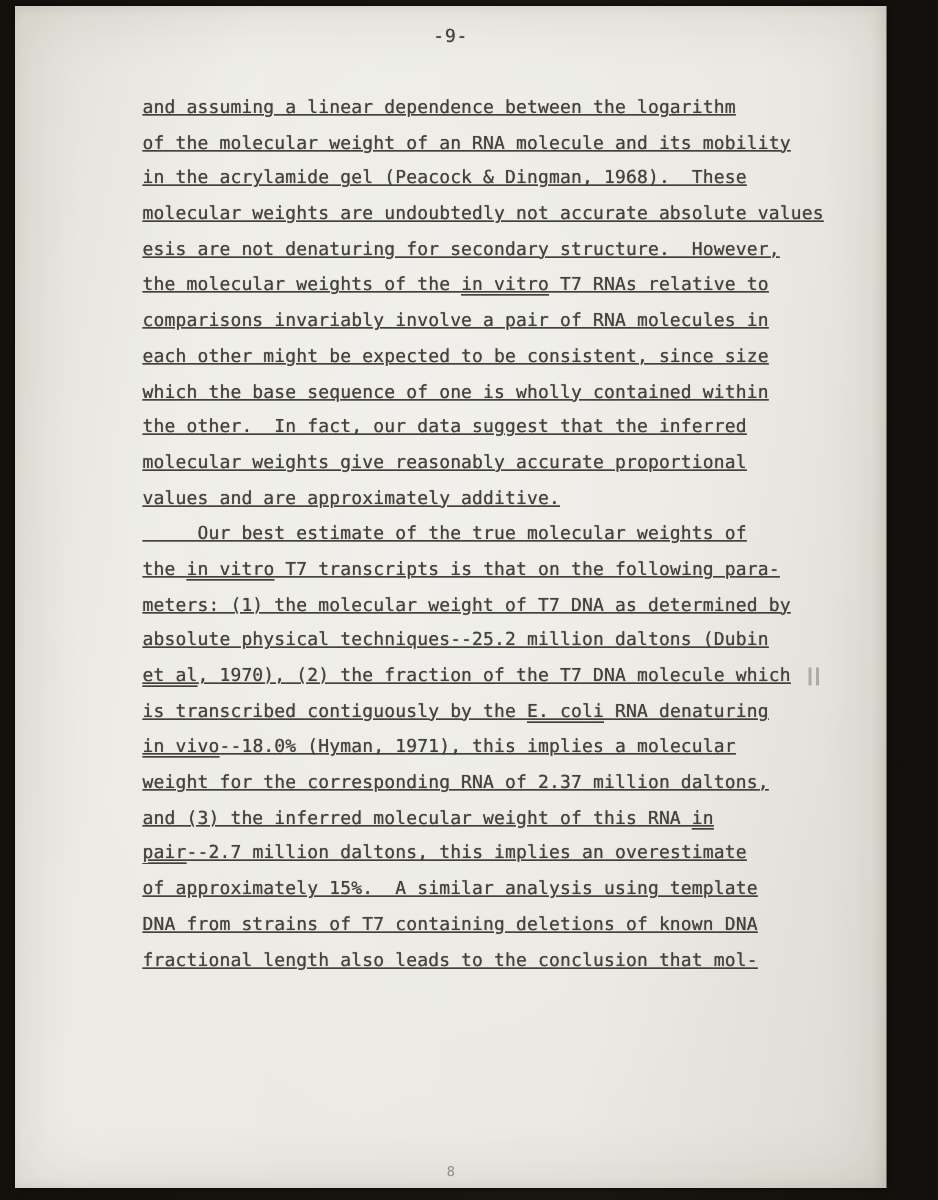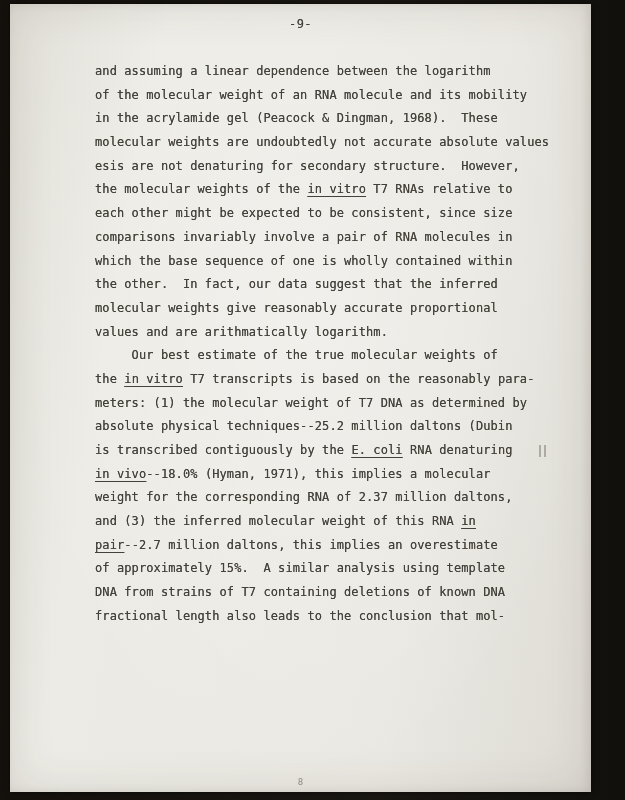--- a/index.html
+++ b/index.html
@@ -45,20 +45,21 @@
   }
   .content {
     position: absolute;
     left: 85px;
     top: 56px;
     width: 470px;
     font-family: "DejaVu Sans Mono", "Liberation Mono", monospace;
     font-size: 12px;
     color: #44413a;
     text-shadow: 0 0 0.6px rgba(62,58,50,0.75);
+    text-decoration: underline;
   }
   .line {
     white-space: pre;
     height: 23.7px;
     line-height: 23.7px;
     letter-spacing: 0.1px;
   }
   .u {
     text-decoration: underline;
     text-underline-offset: 3px;
@@ -98,30 +99,31 @@
 <div class="scan">
   <div class="paper">
     <div class="page-number">-9-</div>
     <div class="content">
         <div class="line"><span>and assuming a linear dependence between the logarithm</span></div>
         <div class="line"><span>of the molecular weight of an RNA molecule and its mobility</span></div>
         <div class="line"><span>in the acrylamide gel (Peacock &amp; Dingman, 1968).  These</span></div>
         <div class="line"><span>molecular weights are undoubtedly not accurate absolute values</span></div>
         <div class="line"><span>esis are not denaturing for secondary structure.  However,</span></div>
         <div class="line"><span>the molecular weights of the </span><span class="u">in vitro</span><span> T7 RNAs relative to</span></div>
+        <div class="line"><span>comparisons invariably involve a pair of RNA molecules in</span></div>
         <div class="line"><span>each other might be expected to be consistent, since size</span></div>
-        <div class="line"><span>comparisons invariably involve a pair of RNA molecules in</span></div>
         <div class="line"><span>which the base sequence of one is wholly contained within</span></div>
         <div class="line"><span>the other.  In fact, our data suggest that the inferred</span></div>
         <div class="line"><span>molecular weights give reasonably accurate proportional</span></div>
-        <div class="line"><span>values and are arithmatically logarithm.</span></div>
+        <div class="line"><span>values and are approximately additive.</span></div>
         <div class="line"><span>     Our best estimate of the true molecular weights of</span></div>
-        <div class="line"><span>the </span><span class="u">in vitro</span><span> T7 transcripts is based on the reasonably para-</span></div>
+        <div class="line"><span>the </span><span class="u">in vitro</span><span> T7 transcripts is that on the following para-</span></div>
         <div class="line"><span>meters: (1) the molecular weight of T7 DNA as determined by</span></div>
         <div class="line"><span>absolute physical techniques--25.2 million daltons (Dubin</span></div>
+        <div class="line"><span class="u">et al</span><span>, 1970), (2) the fraction of the T7 DNA molecule which</span></div>
         <div class="line"><span>is transcribed contiguously by the </span><span class="u">E. coli</span><span> RNA denaturing</span></div>
         <div class="line"><span class="u">in vivo</span><span>--18.0% (Hyman, 1971), this implies a molecular</span></div>
         <div class="line"><span>weight for the corresponding RNA of 2.37 million daltons,</span></div>
         <div class="line"><span>and (3) the inferred molecular weight of this RNA </span><span class="u">in</span></div>
         <div class="line"><span class="u">pair</span><span>--2.7 million daltons, this implies an overestimate</span></div>
         <div class="line"><span>of approximately 15%.  A similar analysis using template</span></div>
         <div class="line"><span>DNA from strains of T7 containing deletions of known DNA</span></div>
         <div class="line"><span>fractional length also leads to the conclusion that mol-</span></div>
       </div>
     <div class="margin-marks"></div>

